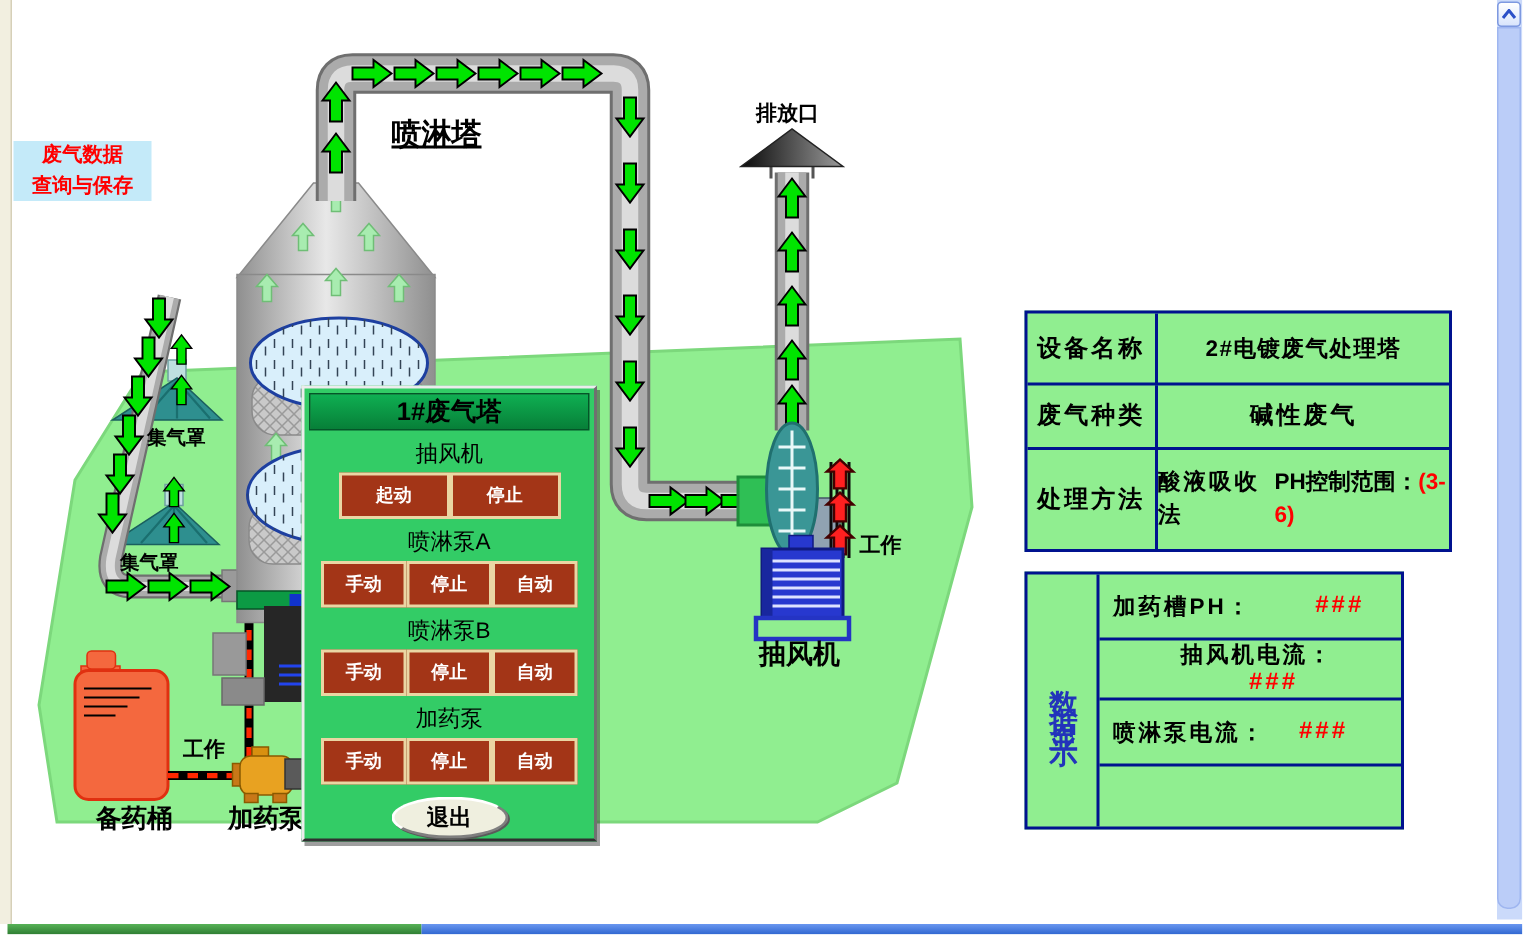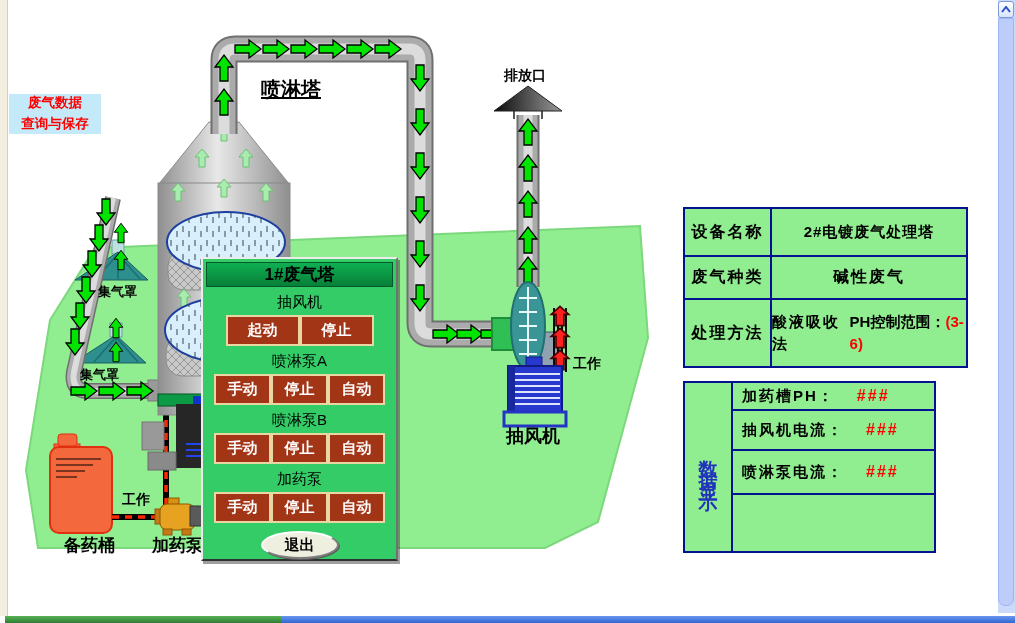--- a/index.html
+++ b/index.html
@@ -20,21 +20,21 @@
 
   
   .panel{position:absolute;left:201px;top:257px;width:197px;height:304px;background:#33CC66;
          border:2px solid;border-color:#ECECEC #707070 #303030 #ECECEC;box-shadow:2px 3px 0 rgba(40,40,40,.45);
          box-sizing:border-box;display:flex;flex-direction:column;align-items:center;z-index:10;}
   .panel-title{width:187px;height:27px;margin-top:3px;background:linear-gradient(#0FAF52,#077F38);
                border:1px solid #045528;color:#000;font-weight:bold;font-size:17px;
                display:flex;align-items:center;justify-content:center;box-sizing:border-box;}
   .sec-label{font-size:15px;color:#000;margin-top:6px;}
   .btn-row{display:flex;margin-top:3px;}
-  .hmi-btn{background:#A33517;border:2px solid #EAD6A3;color:#fff;font-weight:bold;font-size:15px;
+  .hmi-btn{background:#A33517;border:2px solid #EAD6A3;color:#fff;font-weight:bold;font-size:12px;
            font-family:inherit;padding:0;height:31px;box-sizing:border-box;cursor:pointer;}
   .hmi-btn.w2{width:74px;}
   .hmi-btn.w3{width:57px;}
   .exit-btn{margin-top:8px;width:78px;height:30px;border-radius:50%;background:#EFEFDF;
             border:2px solid;border-color:#FFFFFF #7F7F7F #7F7F7F #FFFFFF;box-shadow:1px 1px 0 #5a5a5a;
             font-size:15px;font-weight:bold;font-family:inherit;color:#000;cursor:pointer;}
 
   
   .tbl1{position:absolute;left:683px;top:207px;width:285px;height:161px;background:#90EE90;
         border:2px solid #00128F;box-sizing:border-box;display:grid;
@@ -48,21 +48,21 @@
   .t-val2{flex-direction:row;font-size:15px;line-height:1.45;}
   .red{color:#FF0000;}
 
   .tbl2{position:absolute;left:683px;top:381px;width:253px;height:172px;background:#90EE90;
         border:2px solid #00128F;box-sizing:border-box;display:flex;z-index:4;}
   .tbl2-left{width:46px;border-right:2px solid #00128F;display:flex;align-items:center;justify-content:center;}
   .vtitle{writing-mode:vertical-rl;text-orientation:upright;letter-spacing:11px;color:#2233BB;
           font-size:19px;font-weight:bold;}
   .tbl2-right{flex:1;display:flex;flex-direction:column;}
   .d-row{display:flex;align-items:center;padding-left:9px;border-bottom:2px solid #00128F;box-sizing:border-box;}
-  .d-row.h1{height:28px;} .d-row.h2{height:40px;} .d-row.h3{height:44px;}
+  .d-row.h1{height:44px;gap:20px;} .d-row.h2{height:40px;flex-direction:column;} .d-row.h3{height:44px;}
   .d-row.empty{flex:1;border-bottom:none;}
   .d-label{font-size:15px;font-weight:bold;color:#000;letter-spacing:2px;}
   .d-val{font-size:16px;font-weight:bold;color:#FF0000;letter-spacing:2px;margin-left:22px;}
 
   
   .sb{position:absolute;left:998px;top:0;width:17px;height:613px;background:#CBDAFA;z-index:7;}
   .sb-up{position:absolute;left:998px;top:1px;width:16px;height:17px;background:linear-gradient(#FFFFFF,#D8E4FC);
          border:1px solid #7E99E0;border-radius:3px;box-sizing:border-box;display:flex;align-items:center;
          justify-content:center;z-index:8;cursor:pointer;}
   .sb-thumb{position:absolute;left:998px;top:18px;width:16px;height:588px;background:#BBCDF8;

